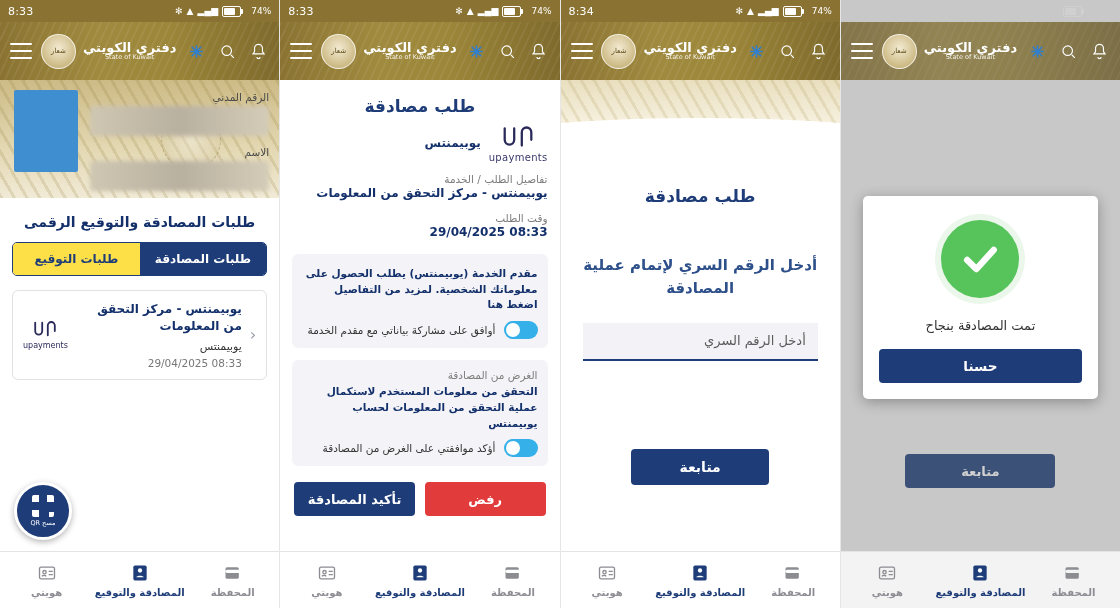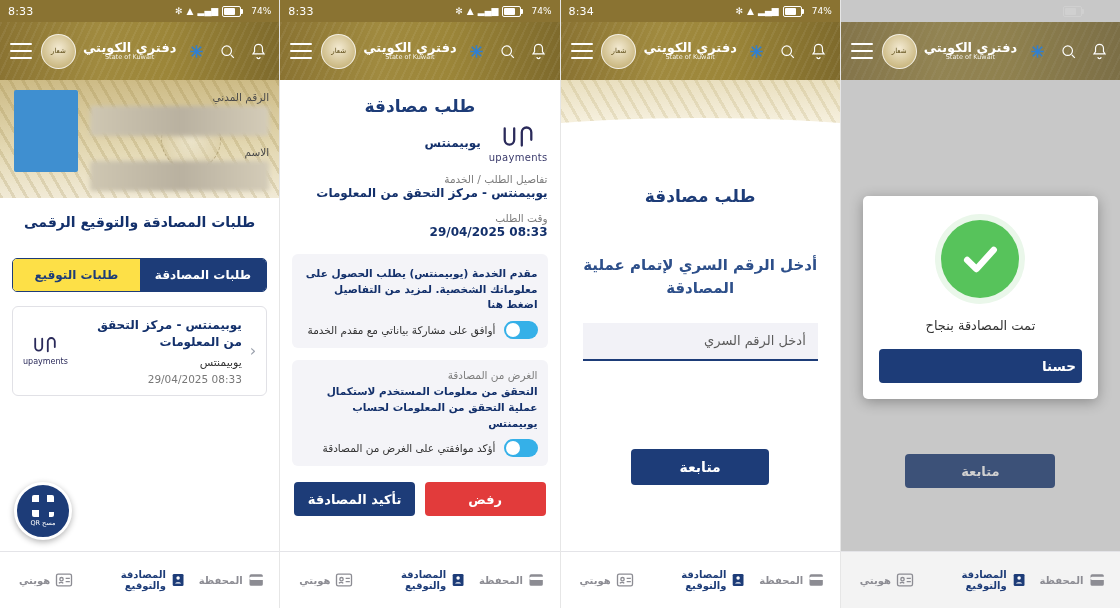--- a/index.html
+++ b/index.html
@@ -95,21 +95,21 @@
     padding:20px 16px 16px;text-align:center;
   }
   .check-circle{
     width:78px;height:78px;border-radius:50%;background:#57c35b;margin:4px auto 0;
     box-shadow:0 0 0 6px #eaf7ea;display:flex;align-items:center;justify-content:center;
   }
   .check-circle svg{width:44px;height:44px;stroke:#fff;stroke-width:7;fill:none;stroke-linecap:round;stroke-linejoin:round;}
   .modal-msg{font-size:13px;color:#333;margin:20px 0 16px;}
   .modal-btn{
     display:block;width:100%;height:34px;background:#1d3c78;color:#fff;border:0;border-radius:4px;
-    font-size:13.5px;font-weight:bold;font-family:inherit;cursor:pointer;text-align:right;
+    font-size:13.5px;font-weight:bold;font-family:inherit;cursor:pointer;
   }
 
   
   .s2-title{text-align:center;font-size:17px;font-weight:bold;color:#1d3c78;margin:28px 0 22px;}
   .s2-sub{text-align:center;font-size:15px;font-weight:bold;color:#2d4f8a;line-height:1.55;padding:0 16px;margin-top:48px;}
   .pin-field{
     margin:22px 22px 0;height:36px;background:#f2f2f7;border-bottom:2px solid #1d3c78;
     display:flex;align-items:center;padding:0 12px;color:#5a5a5a;font-size:13px;
   }
   .cta{
@@ -152,21 +152,21 @@
   }
   .s4-photo{position:absolute;top:10px;right:auto;left:14px;width:64px;height:82px;background:#3f8fd0;border-radius:2px;}
   .s4-fields{position:absolute;top:11px;right:10px;left:90px;text-align:right;}
   .s4-flabel{font-size:10.5px;color:#4a4a4a;margin-bottom:3px;}
   .s4-blur{height:30px;border-radius:3px;background:linear-gradient(90deg,#cfc7b2,#b9b1a0,#d4ccb8);filter:blur(2px);margin-bottom:10px;}
   .s4-seal{
     position:absolute;top:30px;right:58px;width:58px;height:58px;border-radius:50%;
     background:radial-gradient(circle,rgba(255,255,255,.35),rgba(190,170,110,.25));
     border:1px dashed rgba(120,100,50,.35);
   }
-  .s4-title{text-align:center;font-size:14px;font-weight:bold;color:#13306b;margin:16px 8px 28px;}
+  .s4-title{text-align:center;font-size:14px;font-weight:bold;color:#13306b;margin:16px 8px 12px;}
   .seg{
     display:flex;margin:0 12px;border:1px solid #1d3c78;border-radius:5px;overflow:hidden;
   }
   .seg div{flex:1;text-align:center;font-size:12px;font-weight:bold;padding:9px 0;}
   .seg .on{background:#1d3c78;color:#fff;}
   .seg .off{background:#fde047;color:#1d3c78;}
   .req-card{
     margin:14px 12px 0;border:1px solid #e1e1e6;border-radius:6px;background:#fff;
     padding:10px;display:flex;align-items:center;gap:8px;
   }
@@ -189,21 +189,21 @@
      linear-gradient(#fff,#fff) 0 100%/7px 7px no-repeat,
      linear-gradient(#fff,#fff) 100% 100%/5px 5px no-repeat,
      #1d3c78;border-radius:2px;}
   .qr-fab span{font-size:6.5px;margin-top:2px;}
 
   
   .tabbar{
     position:absolute;left:0;right:0;bottom:0;height:56px;background:#fff;
     border-top:1px solid #e4e4e8;display:flex;align-items:center;
   }
-  .tab{flex:1;display:flex;flex-direction:row;align-items:center;justify-content:center;gap:4px;color:#8c8c93;}
+  .tab{flex:1;display:flex;flex-direction:column;align-items:center;justify-content:center;gap:4px;color:#8c8c93;}
   .tab.active{color:#1d3c78;}
   .tab svg{width:20px;height:20px;}
   .tab span{font-size:10px;font-weight:bold;}
   .dim .tabbar{background:#f3f3f3;}
 </style>
 </head>
 <body>
 
 <div class="screens">
 

